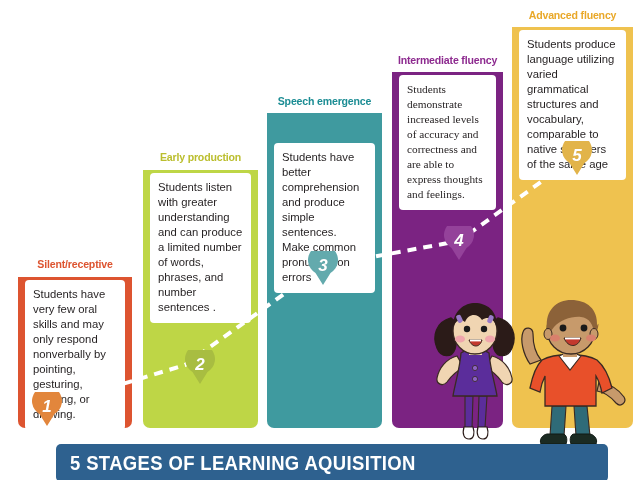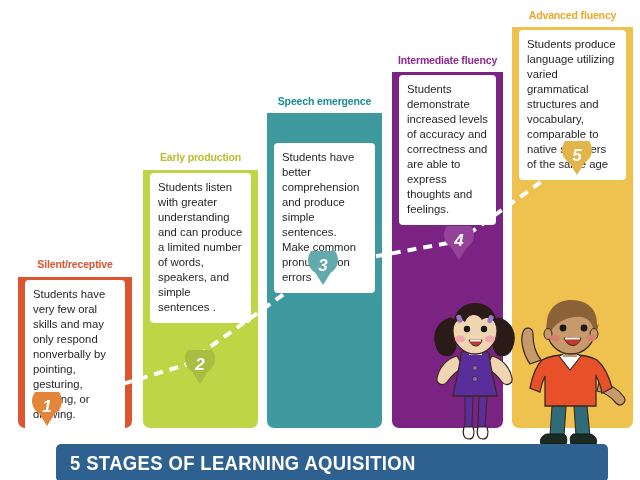--- a/index.html
+++ b/index.html
@@ -91,23 +91,23 @@
     <polyline id="connector-line" fill="none" stroke-linecap="butt" stroke-linejoin="round" points="47,407 185,365 323,266 459,241 577,156" stroke="#ffffff" stroke-width="4" stroke-dasharray="9 7"></polyline>
   </svg>
 
   <div class="stage-label" style="left: 18px; width: 114px; top: 258px; color: rgb(221, 84, 48); text-align: center;">Silent/receptive</div>
   <div class="stage-label" style="left: 143px; width: 115px; top: 151px; color: rgb(187, 190, 46); text-align: center;">Early production</div>
   <div class="stage-label" style="left: 267px; width: 115px; top: 95px; color: rgb(28, 141, 148); text-align: center;">Speech emergence</div>
   <div class="stage-label" style="left: 392px; width: 111px; top: 54px; color: rgb(141, 42, 143); text-align: center;">Intermediate fluency</div>
   <div class="stage-label" style="left: 512px; width: 121px; top: 9px; color: rgb(233, 168, 41); text-align: center;">Advanced fluency</div>
 
   <div class="card" style="left: 25px; width: 100px; top: 280px; min-height: 90px;">Students have very few oral skills and may only respond nonverbally by pointing, gesturing, nodding, or drawing.</div>
-  <div class="card" style="left: 150px; width: 101px; top: 173px; min-height: 104px;">Students listen with greater understanding and can produce a limited number of words, speakers, and simple sentences .</div>
+  <div class="card" style="left: 150px; width: 101px; top: 173px; min-height: 104px;">Students listen with greater understanding and can produce a limited number of words, phrases, and number sentences .</div>
   <div class="card" style="left: 274px; width: 101px; top: 116px; min-height: 90px; margin-top: 27px;">Students have better comprehension and produce simple sentences. Make common pronunciation errors</div>
-  <div class="card" style="left: 399px; width: 97px; top: 75px; min-height: 104px;">Students demonstrate increased levels of accuracy and correctness and are able to express thoughts and feelings.</div>
+  <div class="card" style="left: 399px; width: 97px; top: 75px; min-height: 104px; font-family: Liberation Serif, serif;">Students demonstrate increased levels of accuracy and correctness and are able to express thoughts and feelings.</div>
   <div class="card" style="left: 519px; width: 107px; top: 30px; min-height: 116px;">Students produce language utilizing varied grammatical structures and vocabulary, comparable to native speakers of the same age</div>
 
   <div class="pin" style="left: 32px; top: 392px;">
     <svg width="30" height="34" viewBox="0 0 30 34">
       <path class="pin-path" d="M15 34 L7.5 22 A15 15 0 1 1 22.5 22 Z" fill="#e2863c"></path>
     </svg>
     <span class="num">1</span>
   </div>
   <div class="pin" style="left: 185px; top: 350px;">
     <svg width="30" height="34" viewBox="0 0 30 34">

